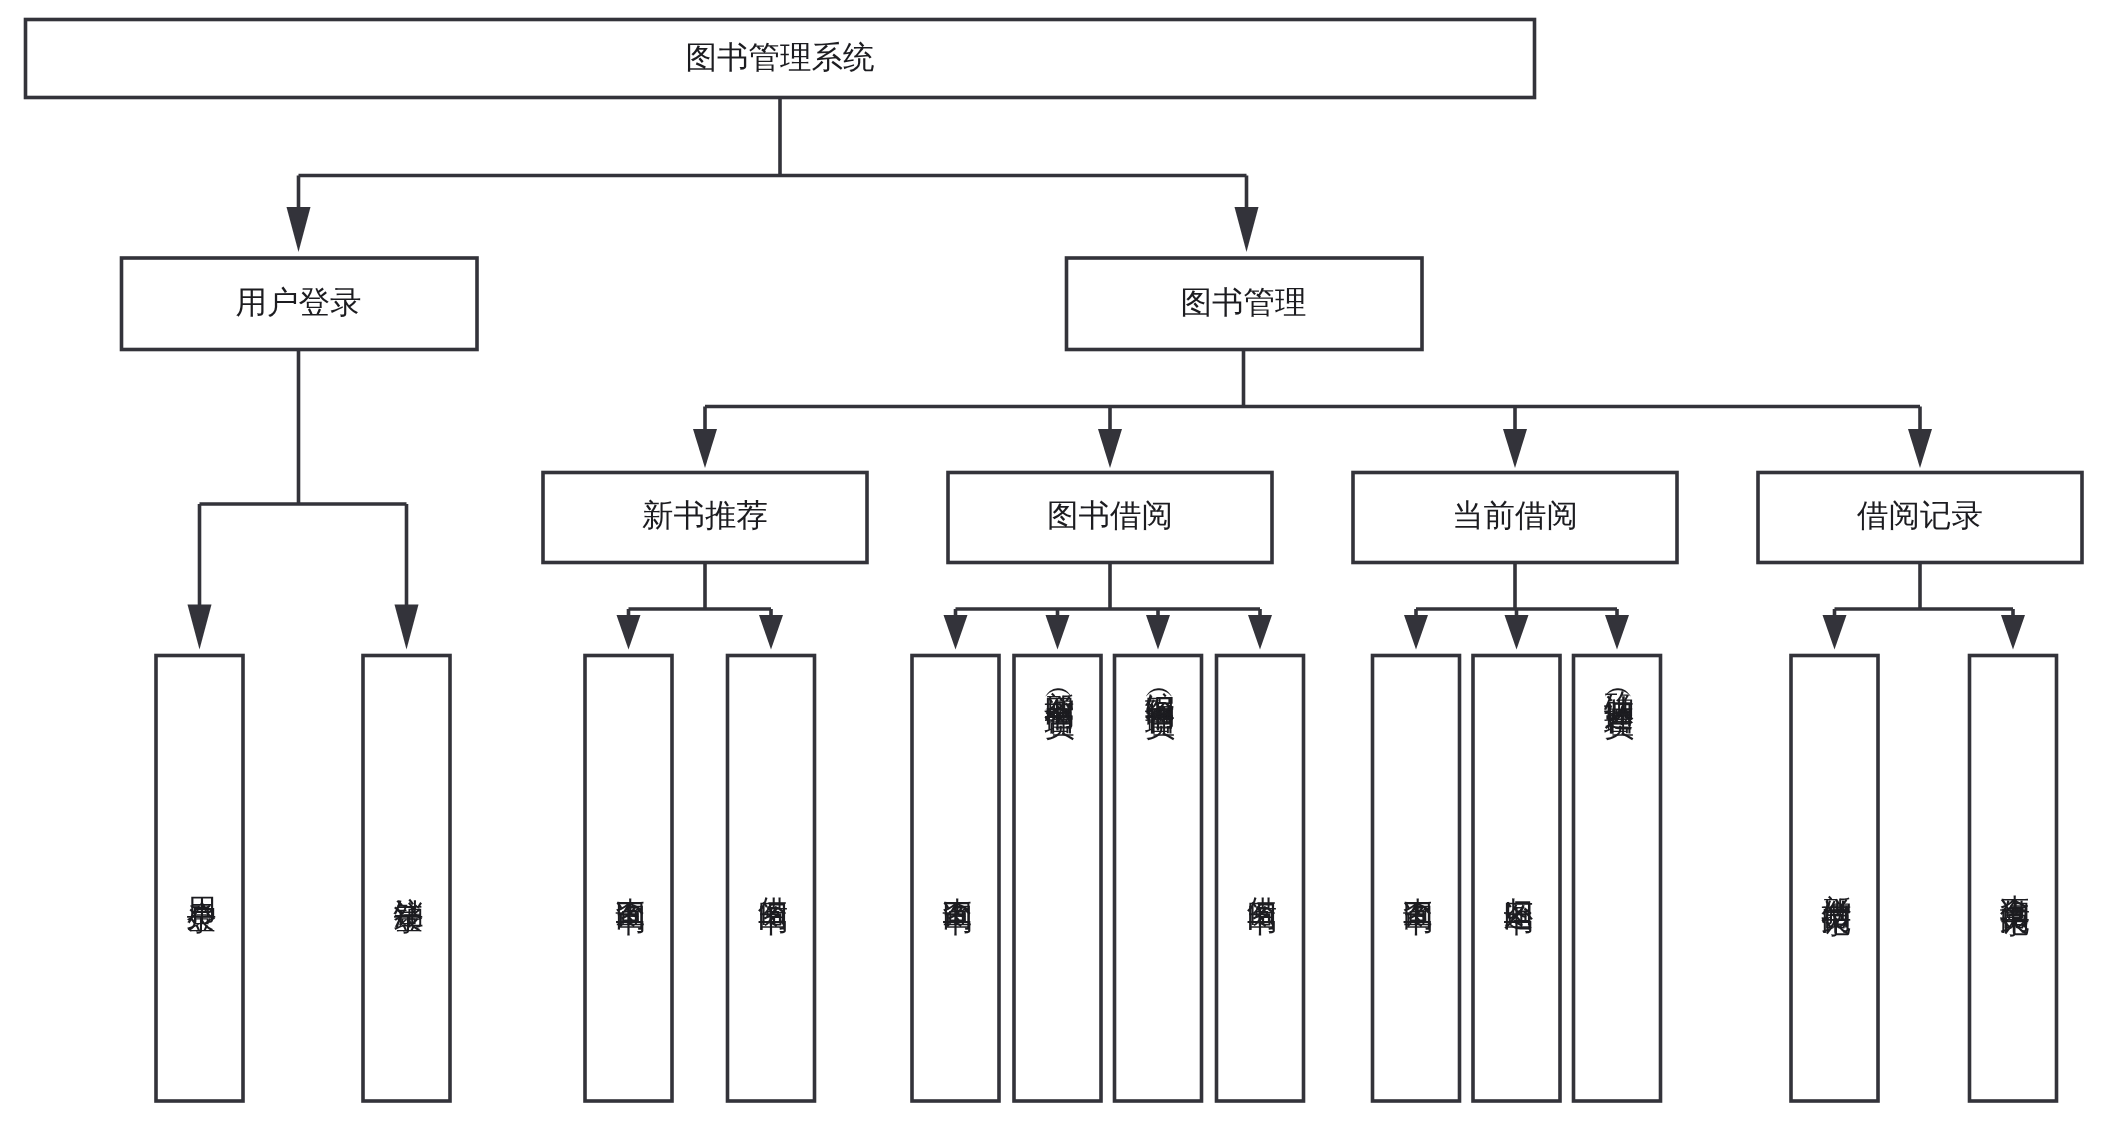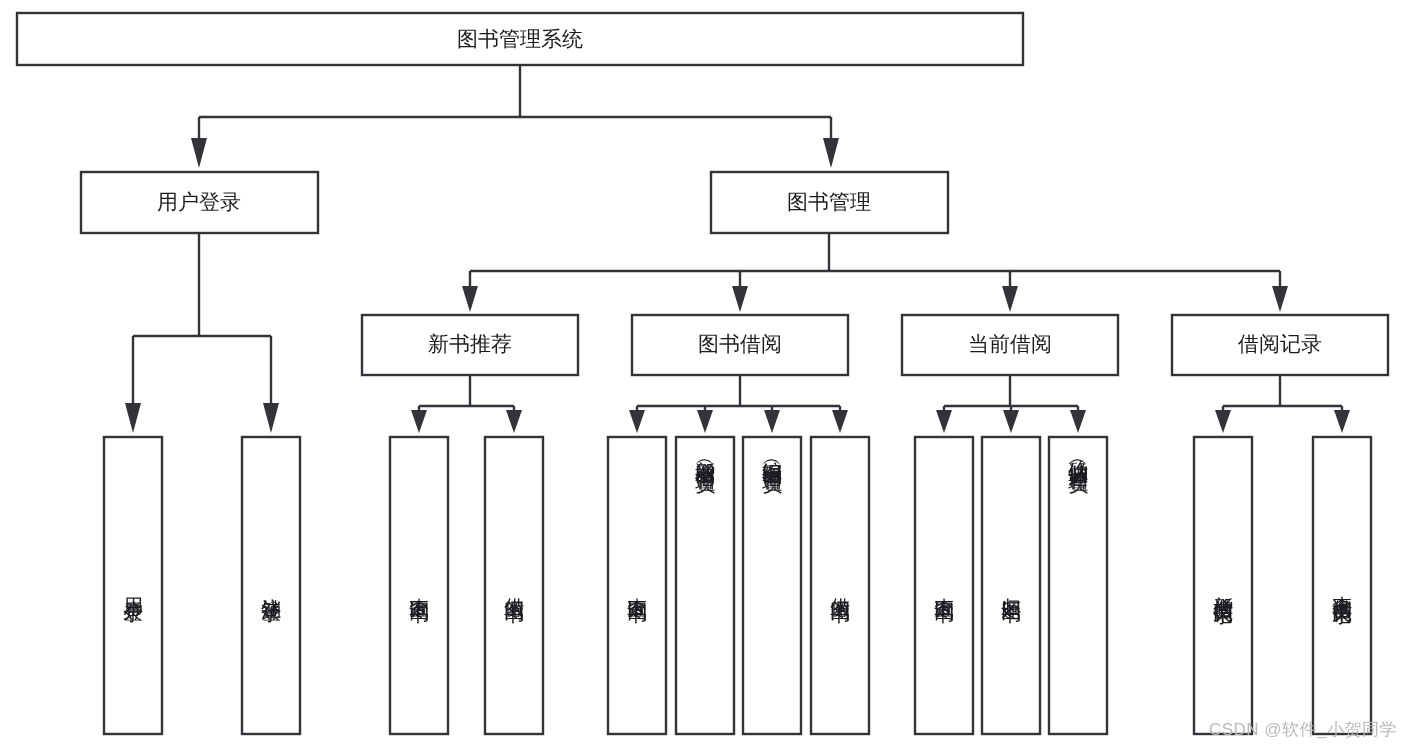--- a/index.html
+++ b/index.html
@@ -196,14 +196,13 @@
   <div class="node-label-v" style="left:608px; top:437px; width:58px; height:297px;">查询图书</div>
   <div class="node-label-v" style="left:676px; top:437px; width:58px; height:297px; justify-content:flex-start; padding-top:8px; box-sizing:border-box;">新增图书（管理员）</div>
   <div class="node-label-v" style="left:743px; top:437px; width:58px; height:297px; justify-content:flex-start; padding-top:8px; box-sizing:border-box;">编辑图书（管理员）</div>
   <div class="node-label-v" style="left:811px; top:437px; width:58px; height:297px;">借阅图书</div>
   <div class="node-label-v" style="left:915px; top:437px; width:58px; height:297px;">查询图书</div>
   <div class="node-label-v" style="left:982px; top:437px; width:58px; height:297px;">归还图书</div>
   <div class="node-label-v" style="left:1049px; top:437px; width:58px; height:297px; justify-content:flex-start; padding-top:8px; box-sizing:border-box;">确认归还（管理员）</div>
   <div class="node-label-v" style="left:1194px; top:437px; width:58px; height:297px;">新增借阅记录</div>
   <div class="node-label-v" style="left:1313px; top:437px; width:58px; height:297px;">查询借阅记录</div>
 
-  <div class="watermark">CSDN @软件_小贺同学</div>
 </div>
 
 </body></html>

